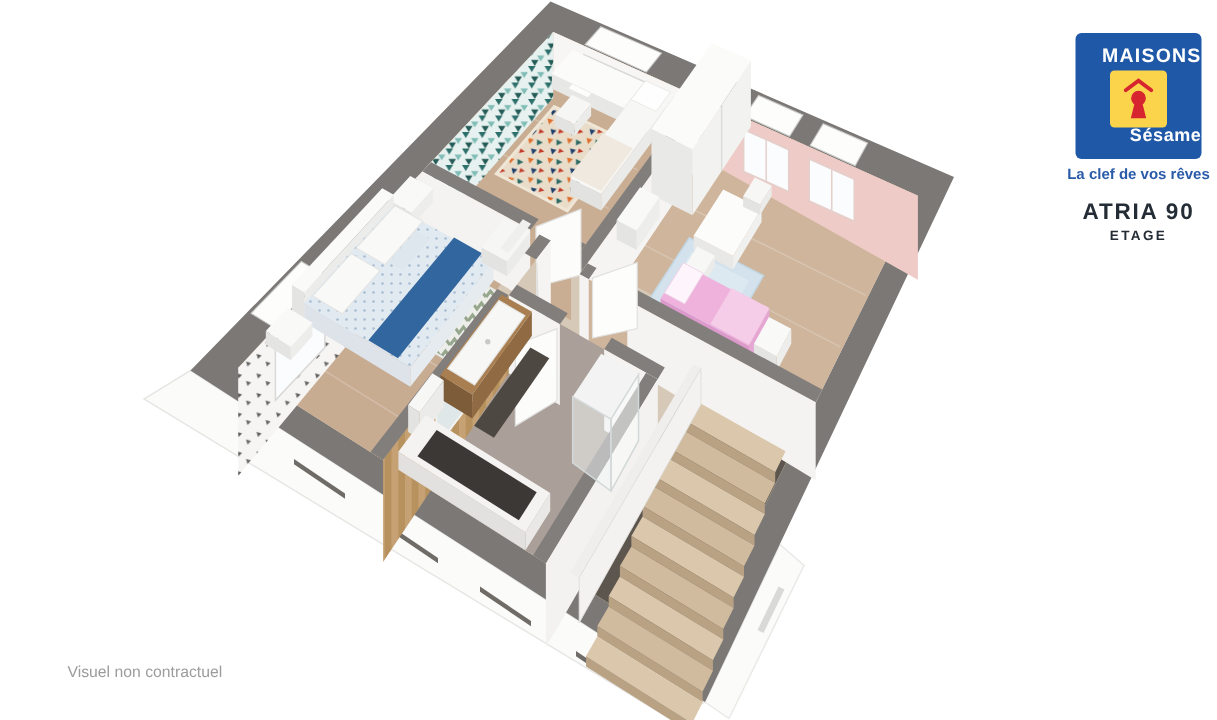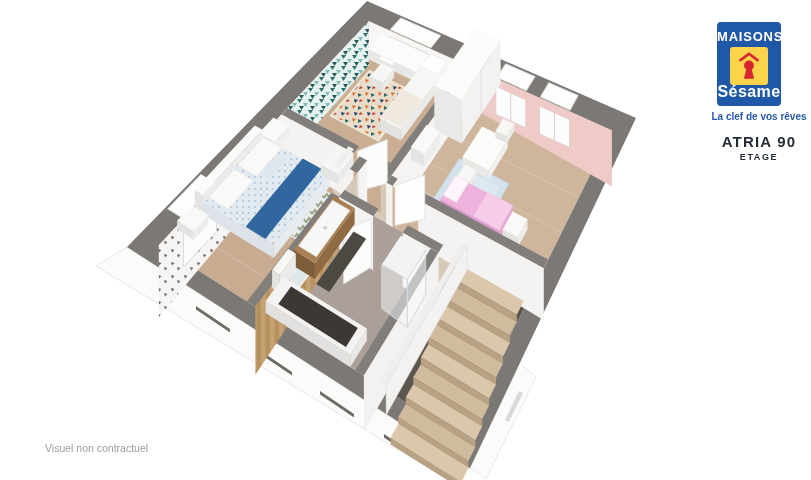--- a/index.html
+++ b/index.html
@@ -1,23 +1,23 @@
 <!DOCTYPE html>
 <html><head>
 <meta charset="utf-8">
 <style>
   html,body{margin:0;padding:0;background:#ffffff;width:811px;height:480px;overflow:hidden;
     font-family:"Liberation Sans", sans-serif;}
   .stage{position:absolute;left:0;top:0;width:811px;height:480px;}
-  .logo{position:absolute;left:717px;top:22px;width:64px;height:84px;border-radius:4px;
-    box-sizing:border-box;text-align:center;}
+  .logo{position:absolute;left:717px;top:22px;width:84px;height:84px;border-radius:4px;
+    box-sizing:border-box;text-align:right;}
   .logo-word-top{font-weight:bold;font-size:13px;letter-spacing:.8px;color:#fff;padding-top:7px;}
   .logo-key{width:38px;height:38px;margin:3px auto 1px auto;border-radius:3px;
     display:flex;align-items:center;justify-content:center;}
-  .logo-word-bottom{font-weight:bold;font-size:16px;color:#fff;letter-spacing:.4px;margin-top:-3px;}
+  .logo-word-bottom{font-weight:bold;font-size:12px;color:#fff;letter-spacing:.4px;margin-top:-3px;}
   .tagline{position:absolute;left:699px;top:111px;width:120px;text-align:center;
     font-size:10px;font-weight:bold;}
   .model{position:absolute;left:699px;top:133px;width:120px;text-align:center;
     font-size:15px;font-weight:800;letter-spacing:1.2px;}
   .level{position:absolute;left:699px;top:152px;width:120px;text-align:center;
     font-size:9px;font-weight:bold;letter-spacing:1.6px;}
   .caption{position:absolute;left:28px;top:442px;font-size:10.5px;}
 </style>
 </head>
 <body>

